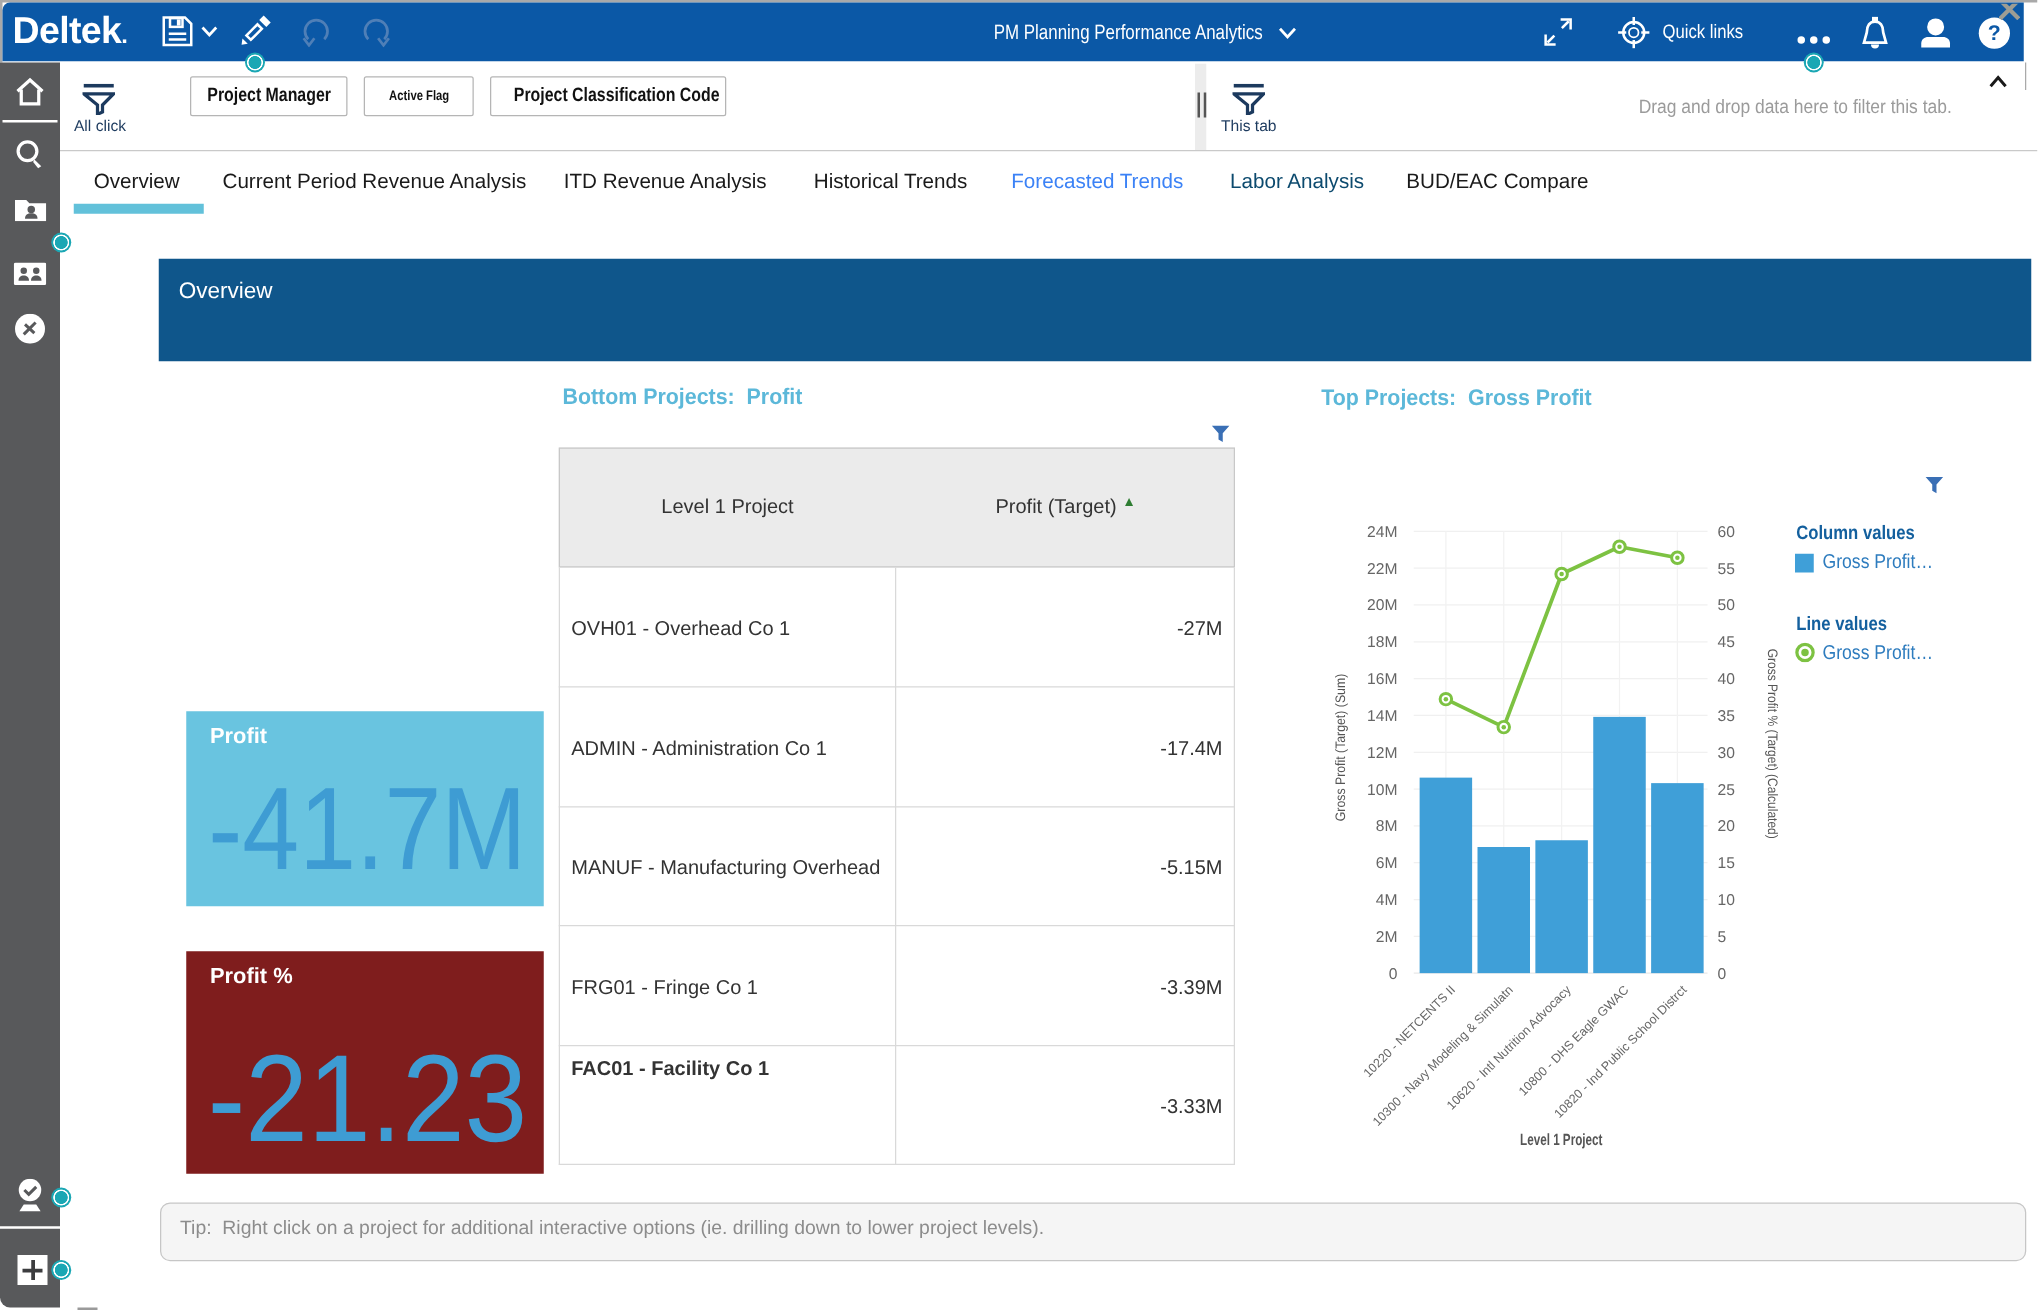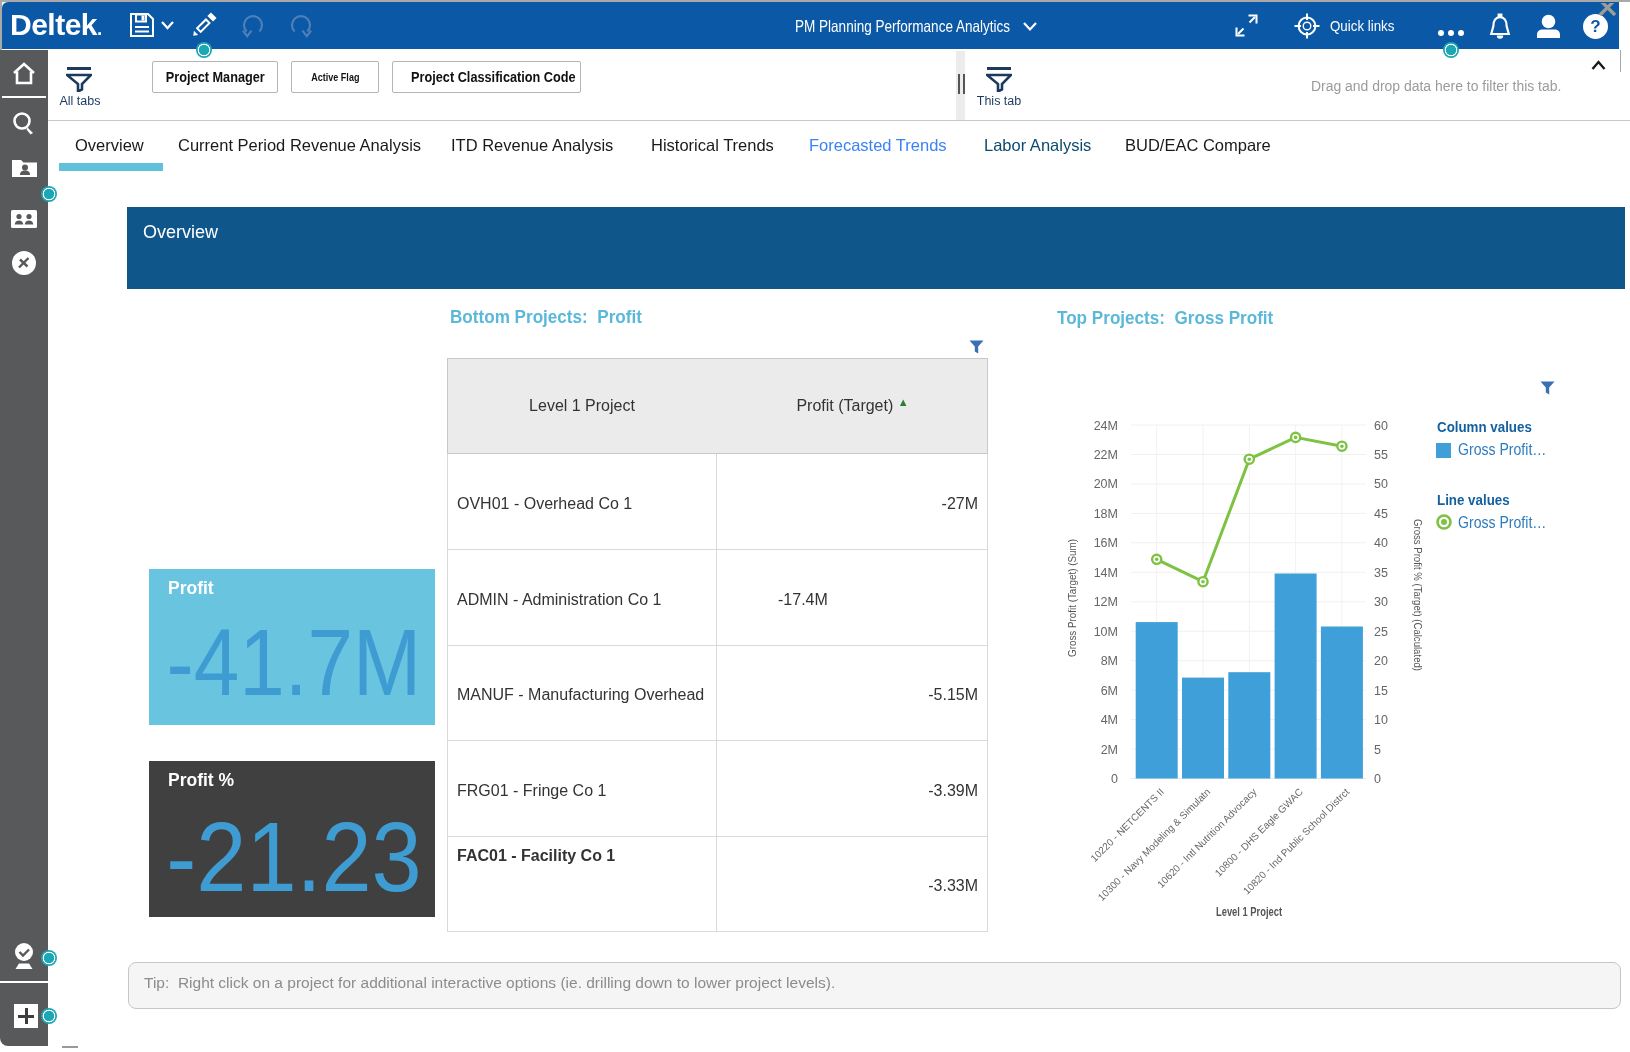--- a/index.html
+++ b/index.html
@@ -146,21 +146,21 @@
 <div class="teal" style="left:41px;top:1008px;"></div>
 
 <div class="abs" style="left:48px;top:120px;width:1582px;height:1px;background:#c9c9c9;"></div>
 
 <div class="abs" style="left:1620px;top:50px;width:1px;height:22px;background:#aaaaaa;"></div>
 
 <svg class="abs" style="left:66px;top:67px;" width="26" height="25" viewBox="0 0 26 25">
   <rect x="1" y="0" width="24" height="3" fill="#1c3a5e"></rect>
   <path d="M1 8 H25 L16 17 V22.5 L12 24.5 V17 Z" fill="none" stroke="#1c3a5e" stroke-width="2.6"></path>
 </svg>
-<div class="abs" style="left:40px;top:94px;width:80px;text-align:center;font-size:12.5px;color:#1c3a5e;">All tabs</div>
+<div class="abs" style="left:40px;top:94px;width:80px;text-align:center;font-size:12.5px;color:#1c3a5e;">All click</div>
 <div class="abs" style="left:152px;top:61px;width:126px;height:32px;border:1px solid #b5b5b5;border-radius:2px;background:#fff;line-height:30px;text-align:center;font-size:15.5px;font-weight:bold;color:#111;white-space:nowrap;"><span style="display:inline-block;transform:scaleX(0.82);transform-origin:center;">Project Manager</span></div>
 <div class="abs" style="left:291px;top:61px;width:88px;height:32px;border:1px solid #b5b5b5;border-radius:2px;background:#fff;line-height:30px;text-align:center;font-size:11px;font-weight:bold;color:#111;white-space:nowrap;"><span style="display:inline-block;transform:scaleX(0.82);transform-origin:center;">Active Flag</span></div>
 <div class="abs" style="left:392px;top:61px;width:189px;height:32px;border:1px solid #b5b5b5;border-radius:2px;background:#fff;line-height:30px;text-align:center;font-size:15.5px;font-weight:bold;color:#111;white-space:nowrap;"><span style="display:inline-block;transform:scaleX(0.82);transform-origin:center;">Project Classification Code</span></div>
 
 <div class="abs" style="left:956px;top:51px;width:9px;height:69px;background:#ececec;"></div>
 <div class="abs" style="left:958px;top:74px;width:2px;height:20px;background:#555;"></div>
 <div class="abs" style="left:962.5px;top:74px;width:2px;height:20px;background:#555;"></div>
 
 <svg class="abs" style="left:986px;top:67px;" width="26" height="25" viewBox="0 0 26 25">
   <rect x="1" y="0" width="24" height="3" fill="#1c3a5e"></rect>
@@ -185,21 +185,21 @@
   <div style="position:absolute;left:16px;top:15px;color:#fff;font-size:18px;">Overview</div>
 </div>
 
 <div class="abs" style="left:450px;top:307px;font-size:18px;font-weight:bold;color:#5cb8d9;white-space:nowrap;transform:scaleX(0.95);transform-origin:left center;">Bottom Projects:&nbsp; Profit</div>
 <div class="abs" style="left:1057px;top:308px;font-size:18px;font-weight:bold;color:#5cb8d9;white-space:nowrap;transform:scaleX(0.95);transform-origin:left center;">Top Projects:&nbsp; Gross Profit</div>
 
 <div class="abs" style="left:149px;top:569px;width:286px;height:156px;background:#69c4e0;">
   <div style="position:absolute;left:19px;top:9px;color:#fff;font-size:17.5px;font-weight:bold;">Profit</div>
   <div style="position:absolute;left:0;bottom:15px;width:100%;text-align:center;color:#3e9cd3;font-size:94px;line-height:1;transform:translateX(-1px) scaleX(0.87);">-41.7M</div>
 </div>
-<div class="abs" style="left:149px;top:761px;width:286px;height:156px;background:#404040;">
+<div class="abs" style="left:149px;top:761px;width:286px;height:178px;background:#7f1d1d;">
   <div style="position:absolute;left:19px;top:9px;color:#fff;font-size:17.5px;font-weight:bold;">Profit %</div>
   <div style="position:absolute;left:0;bottom:11px;width:100%;text-align:center;color:#3e9cd3;font-size:99px;line-height:1;transform:translateX(2px) scaleX(0.91);">-21.23</div>
 </div>
 
 <svg class="abs" style="left:969px;top:340px;" width="15" height="14" viewBox="0 0 15 14">
   <path d="M0.5 0.5 H14.5 L9.2 6.5 V13.5 L5.8 11.5 V6.5 Z" fill="#3a6fb5"></path>
   <path d="M9.8 6.6 C11.3 6.6 12.2 7.5 12.2 8.7 C12.2 9.9 11.3 10.8 9.9 10.8 L11.4 9.9 L9.8 9 Z" fill="#fff"></path>
 </svg>
 <div class="abs" style="left:447px;top:358px;width:541px;height:574px;font-size:16px;color:#333;">
   <div style="position:absolute;left:0;top:0;width:541px;height:96px;background:#ebebeb;border:1px solid #c8c8c8;"></div>
@@ -210,21 +210,21 @@
   <div style="position:absolute;left:0;top:191px;width:541px;height:1px;background:#d9d9d9;"></div>
   <div style="position:absolute;left:0;top:287px;width:541px;height:1px;background:#d9d9d9;"></div>
   <div style="position:absolute;left:0;top:382px;width:541px;height:1px;background:#d9d9d9;"></div>
   <div style="position:absolute;left:0;top:478px;width:541px;height:1px;background:#d9d9d9;"></div>
   <div style="position:absolute;left:10px;top:137px;">OVH01 - Overhead Co 1</div>
   <div style="position:absolute;left:10px;top:233px;">ADMIN - Administration Co 1</div>
   <div style="position:absolute;left:10px;top:328px;">MANUF - Manufacturing Overhead</div>
   <div style="position:absolute;left:10px;top:424px;text-align:right;">FRG01 - Fringe Co 1</div>
   <div style="position:absolute;left:10px;top:489px;font-weight:bold;">FAC01 - Facility Co 1</div>
   <div style="position:absolute;right:10px;top:137px;width:200px;text-align:right;">-27M</div>
-  <div style="position:absolute;right:10px;top:233px;width:200px;text-align:left;">-17.4M</div>
+  <div style="position:absolute;right:10px;top:233px;width:200px;text-align:right;">-17.4M</div>
   <div style="position:absolute;right:10px;top:328px;width:200px;text-align:right;">-5.15M</div>
   <div style="position:absolute;right:10px;top:424px;width:200px;text-align:right;">-3.39M</div>
   <div style="position:absolute;right:10px;top:519px;width:200px;text-align:right;">-3.33M</div>
 </div>
 
 <svg class="abs" style="left:1060px;top:380px;" width="570" height="555" viewBox="0 0 570 555">
 <line x1="71" y1="398.5" x2="306" y2="398.5" stroke="#e8e8e8" stroke-width="1"></line>
 <line x1="71" y1="369.0" x2="306" y2="369.0" stroke="#f0f0f0" stroke-width="1"></line>
 <line x1="71" y1="339.6" x2="306" y2="339.6" stroke="#f0f0f0" stroke-width="1"></line>
 <line x1="71" y1="310.1" x2="306" y2="310.1" stroke="#f0f0f0" stroke-width="1"></line>

